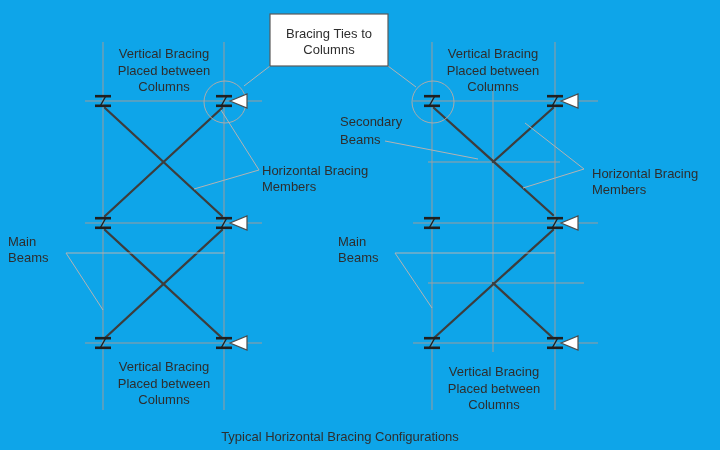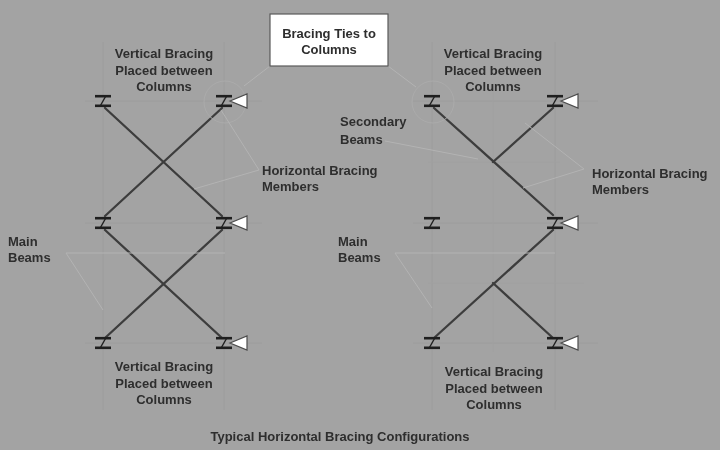--- a/index.html
+++ b/index.html
@@ -7,22 +7,21 @@
     padding: 0;
     background: #ffffff;
     width: 720px;
     height: 450px;
     overflow: hidden;
   }
   .figure-wrap {
     width: 720px;
     height: 450px;
     position: relative;
-    background: #a3a3a3;
-    font-weight: bold;
+    background: #0ea5e9;
   }
   svg {
     display: block;
   }
   .thin  { stroke: #9c9c9c; stroke-width: 1; fill: none; }
   .sec   { stroke: #a0a0a0; stroke-width: 1; fill: none; }
   .leader{ stroke: #b3b3b3; stroke-width: 1; fill: none; }
   .brace { stroke: #3d3d3d; stroke-width: 2.3; stroke-linecap: round; fill: none; }
   .marker{ stroke: #1f1f1f; stroke-width: 2.6; fill: none; }
   .web   { stroke: #1f1f1f; stroke-width: 1.4; fill: none; }

